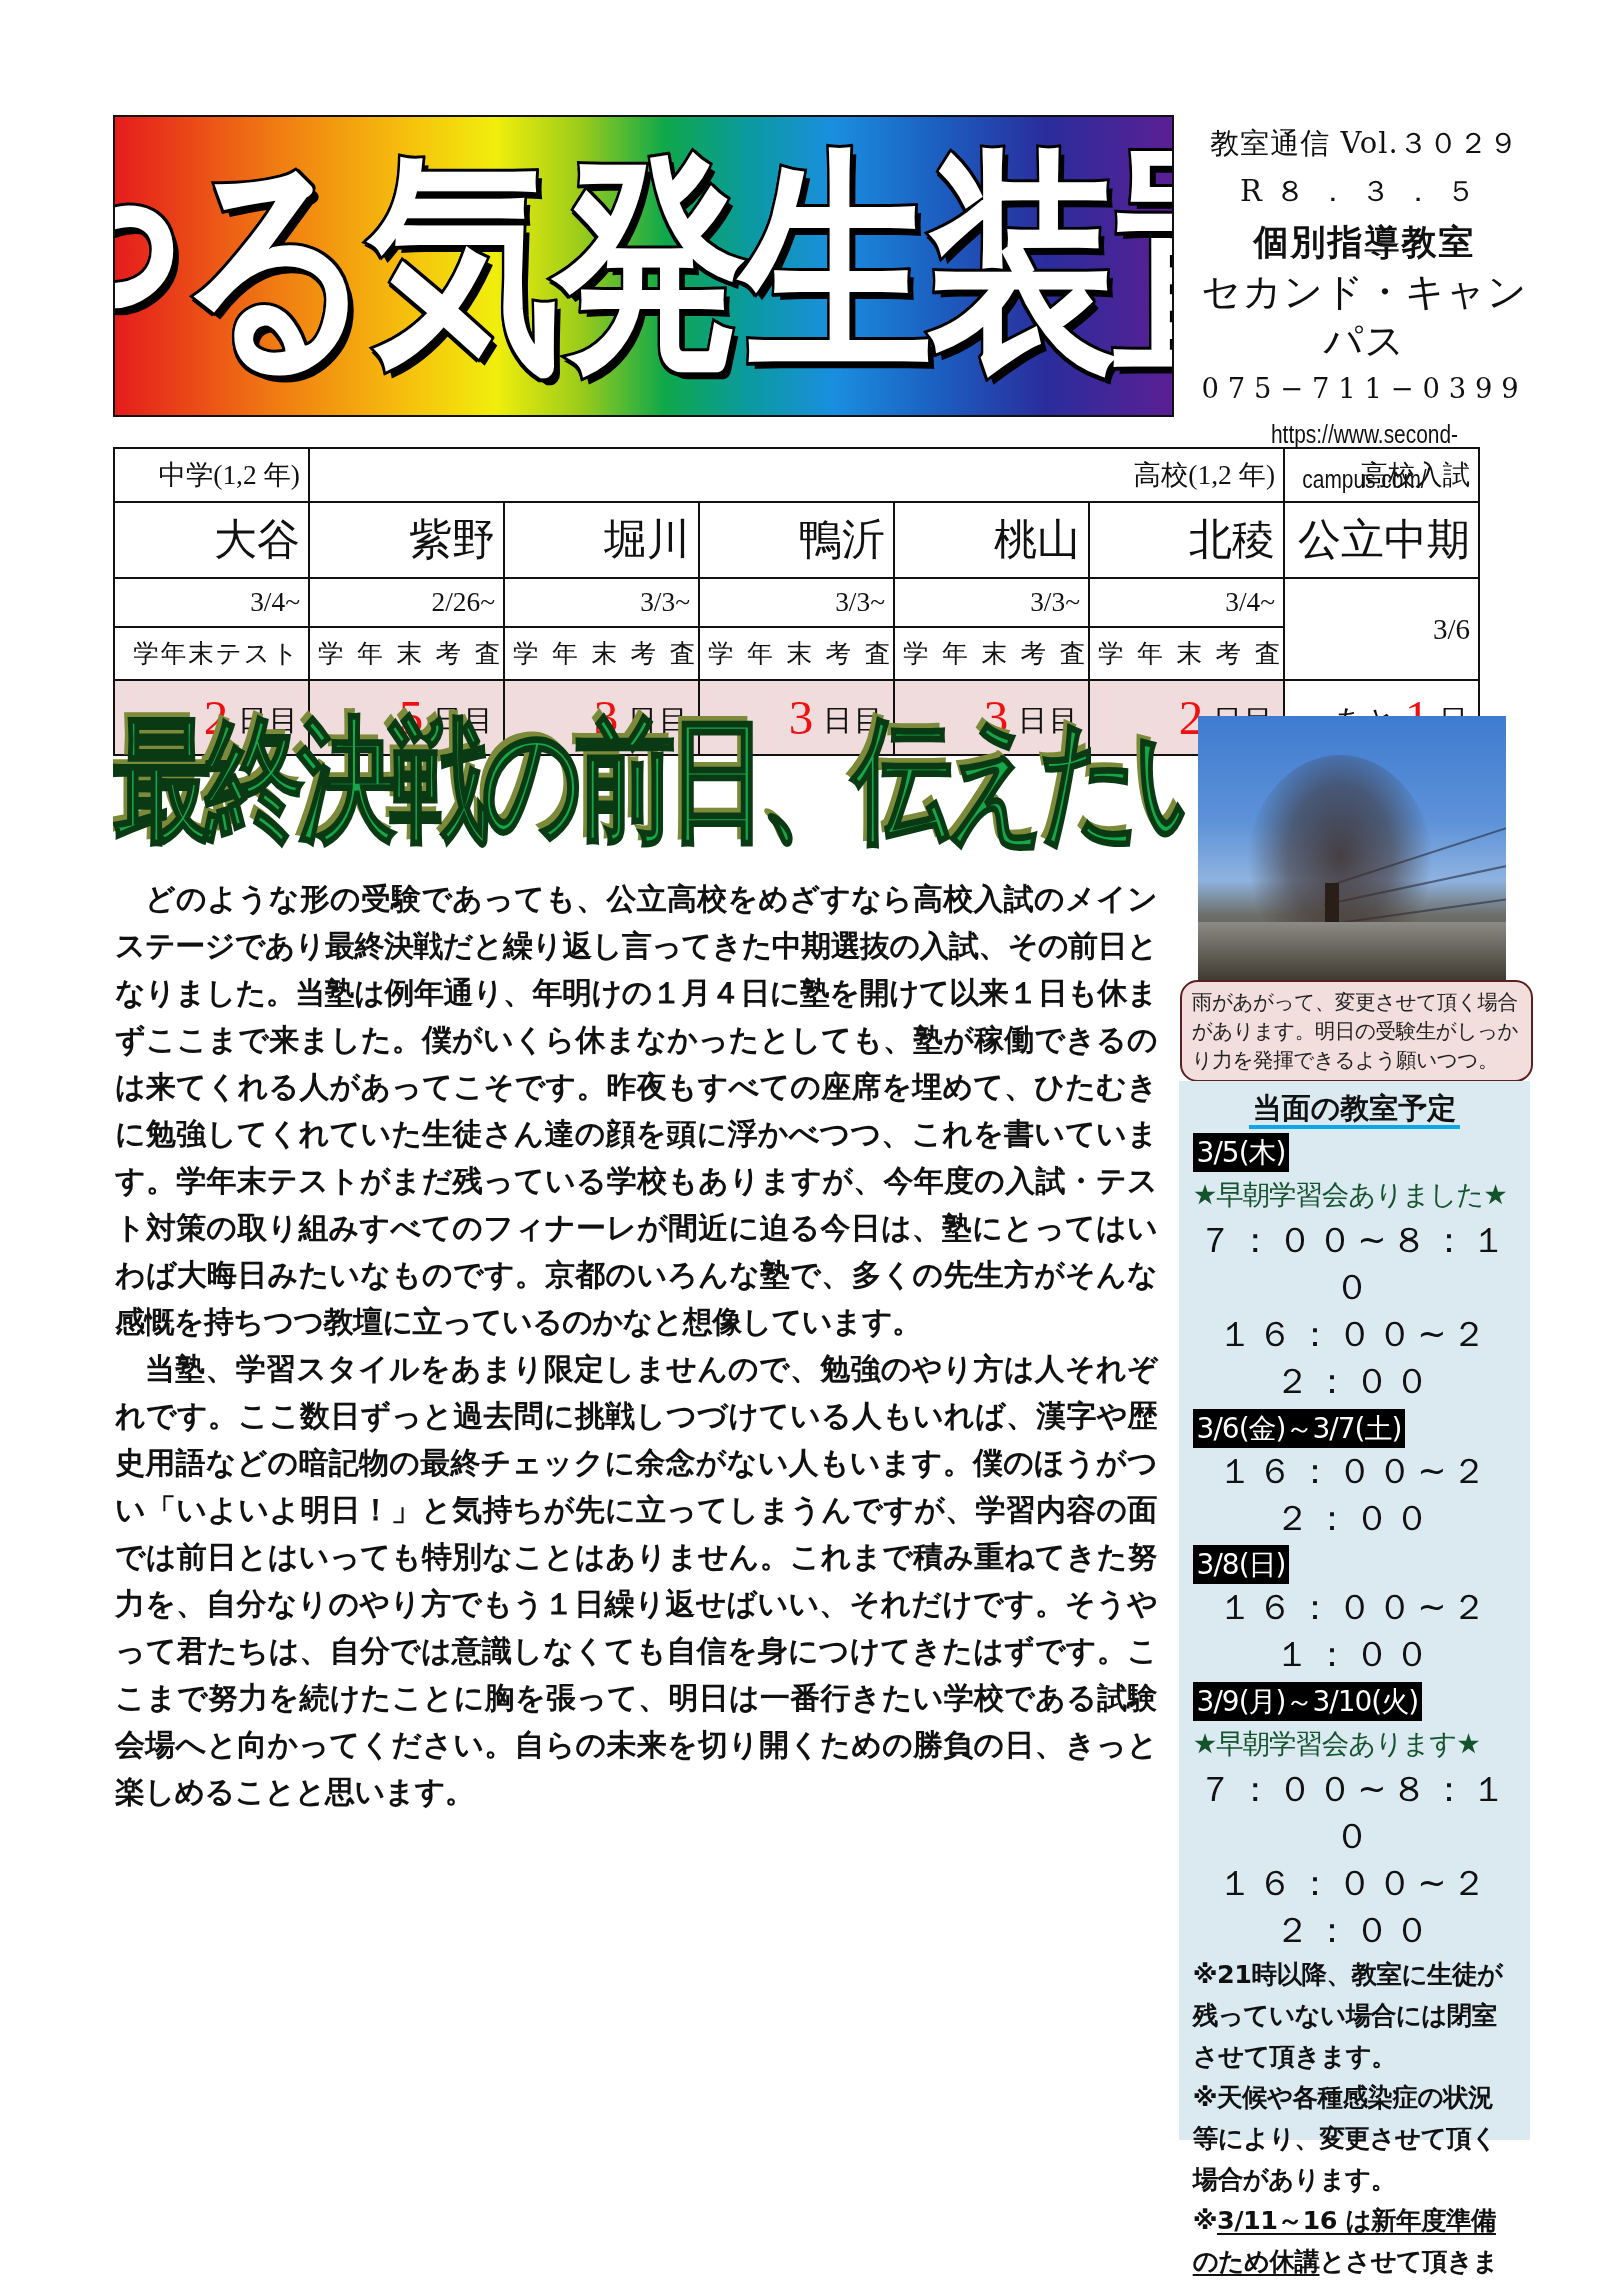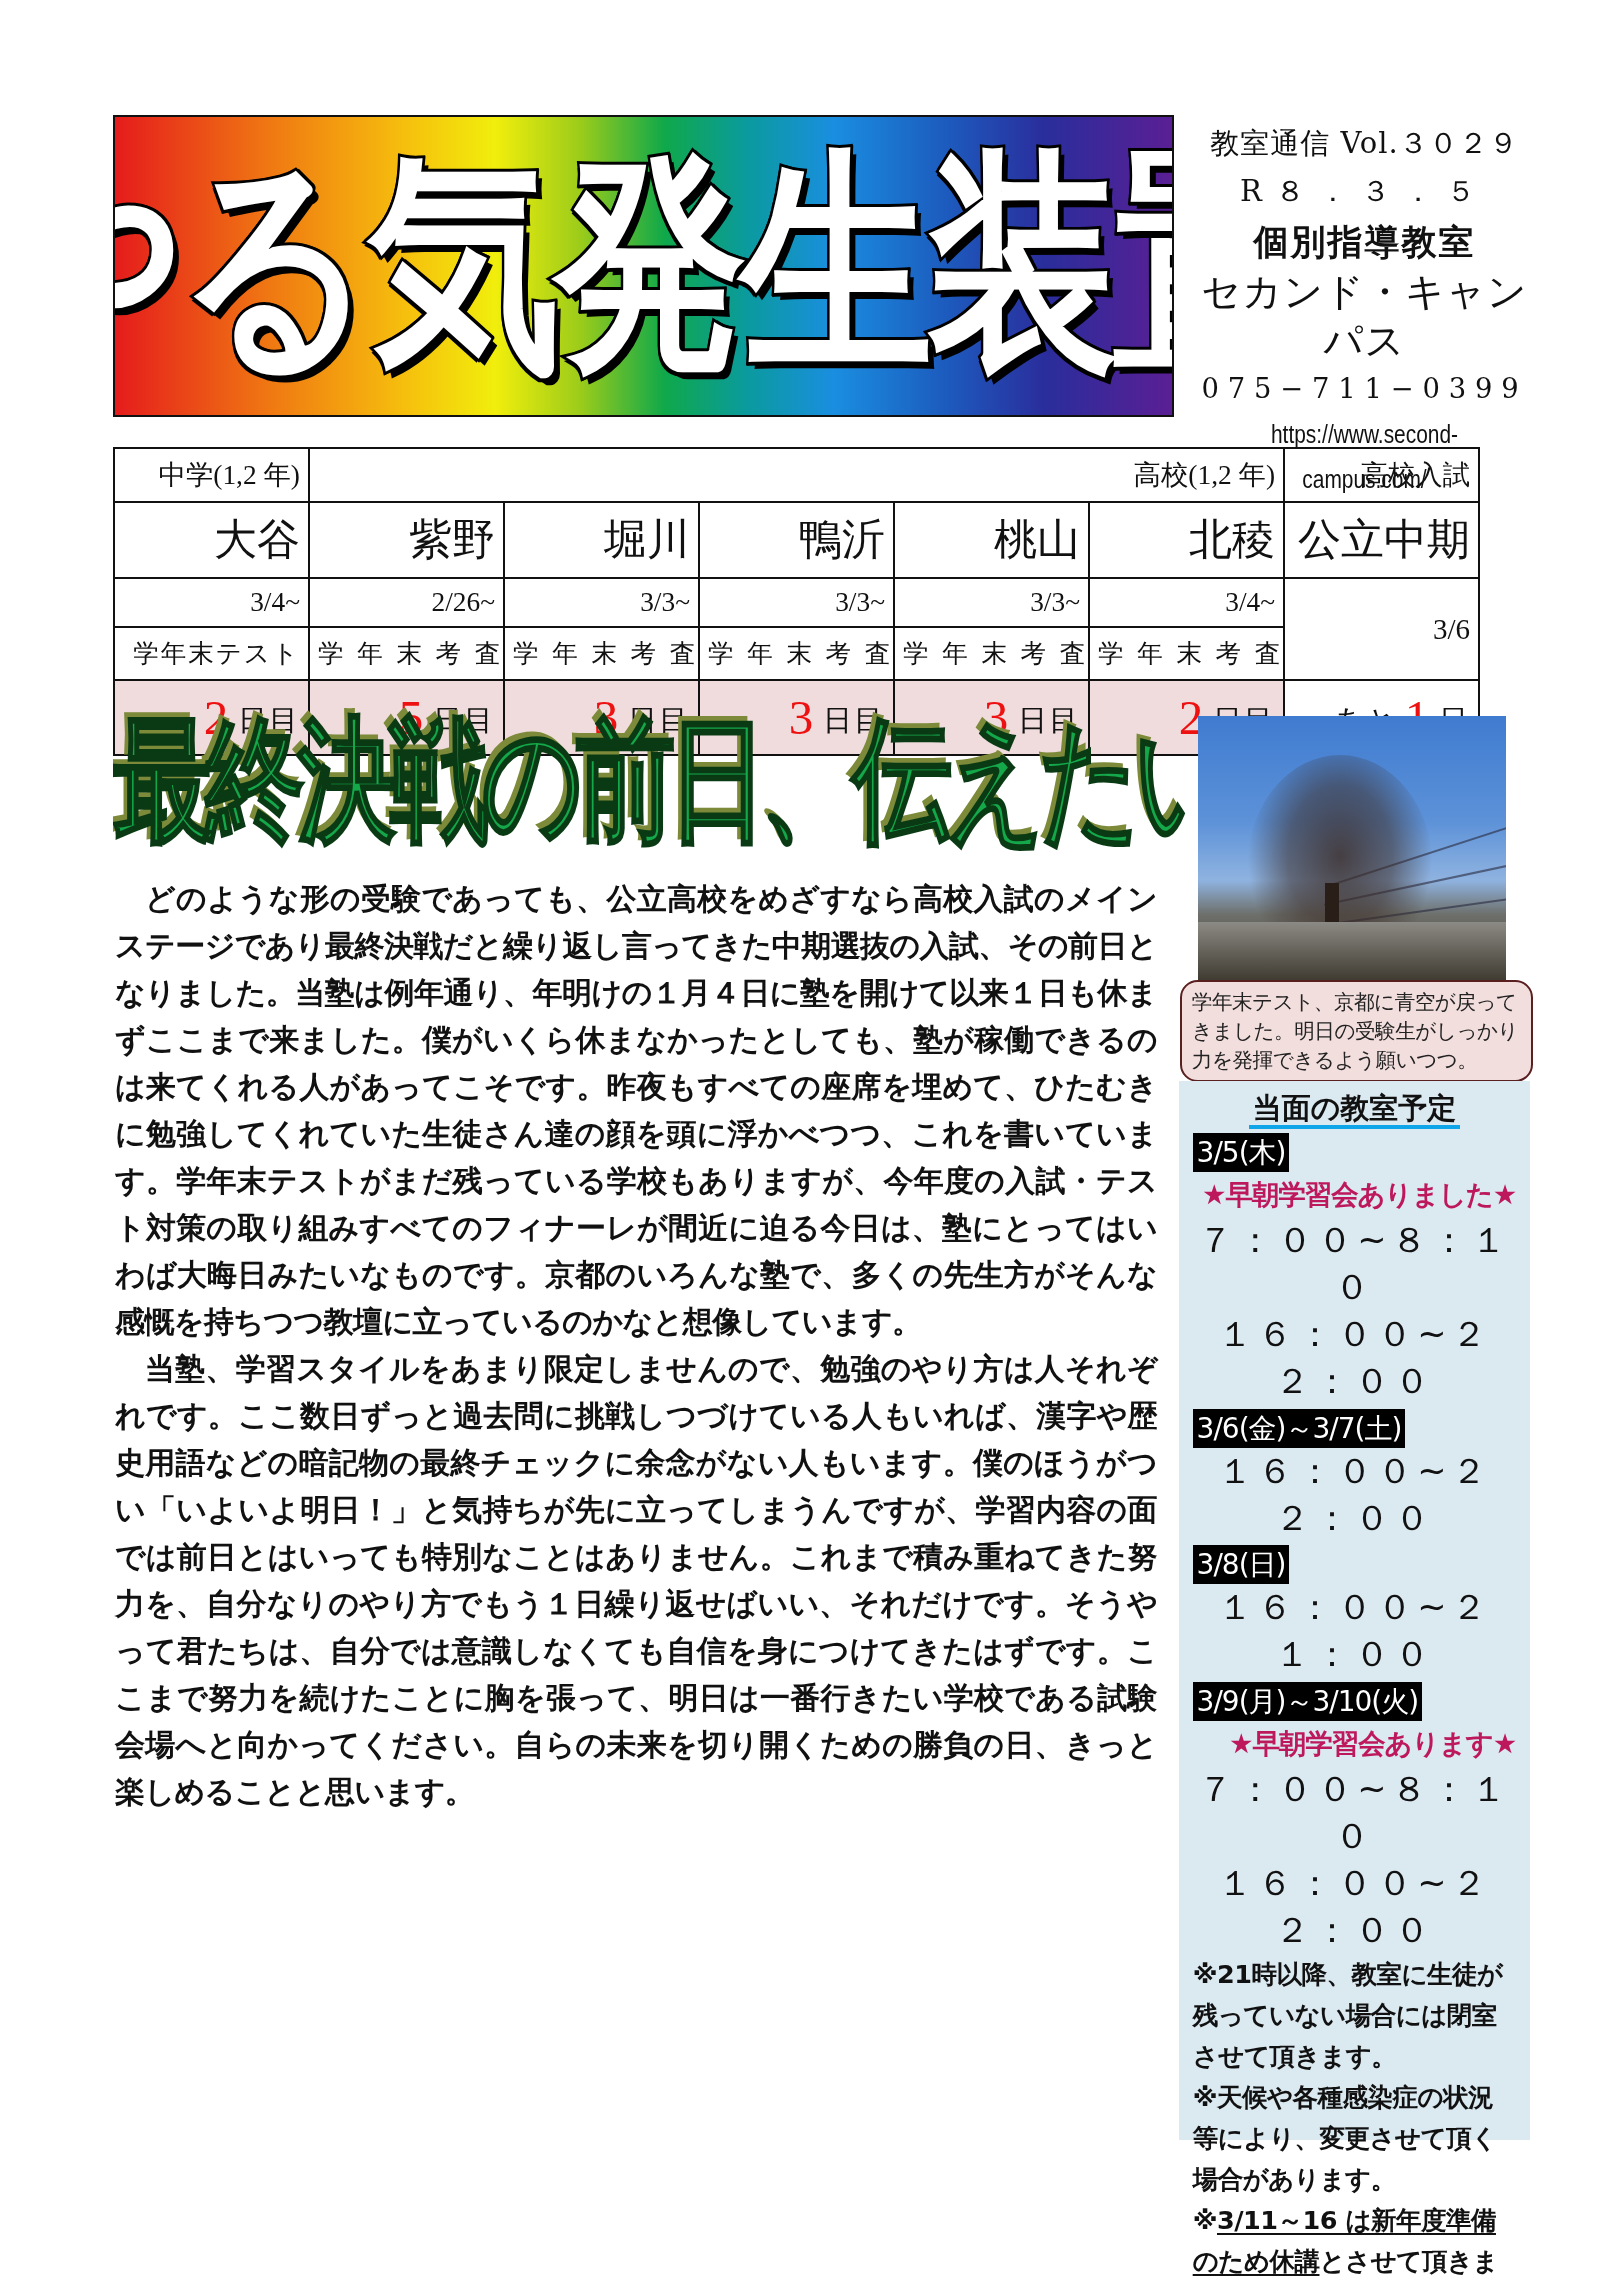--- a/index.html
+++ b/index.html
@@ -102,21 +102,21 @@
     position: absolute; left: 1179px; top: 1081px; width: 351px; height: 1059px;
     background: #dbe9f1; padding: 7.8px 13.7px 0 13.7px;
     font-family: "DejaVu Sans", sans-serif; color: #111;
   }
   .sb-title { text-align: center; font-size: 29px; font-weight: bold; font-family: "DejaVu Serif", serif; }
   .sb-title span { border-bottom: 4px solid #0ea5e9; padding: 0 3.9px; }
   .sb-date {
     display: inline-block; background: #000; color: #fff; font-weight: normal;
     font-size: 28px; line-height: 39px; padding: 0 3.9px; margin-top: 3.9px; letter-spacing: -1px;
   }
-  .sb-notice { color: #be185d; font-weight: bold; font-size: 27.4px; text-align: right; line-height: 45px; letter-spacing: -1px; }
+  .sb-notice { color: #14532d; font-weight: normal; font-size: 27.4px; text-align: left; line-height: 45px; letter-spacing: -1px; }
   .sb-time { font-size: 35px; letter-spacing: 4.9px; text-align: center; line-height: 47px; font-family: "DejaVu Sans", sans-serif; }
   .sb-note { font-weight: bold; font-size: 25.5px; line-height: 41px; letter-spacing: -0.5px; }
   .sb-note u { text-decoration: underline; text-underline-offset: 3.9px; }
 </style>
 </head>
 <body>
 
 <div class="masthead">
   <div class="masthead-title">やる気発生装置</div>
 </div>
@@ -189,21 +189,21 @@
 </div>
 
 <div class="photo">
   <div class="wire" style="top:108px; transform: rotate(-18deg);"></div>
   <div class="wire" style="top:147px; transform: rotate(-12deg);"></div>
   <div class="wire" style="top:181px; transform: rotate(-8deg);"></div>
   <div class="tree"></div>
   <div class="trunk"></div>
   <div class="buildings"></div>
 </div>
-<div class="caption">学年末テスト、京都に青空が戻ってきました。明日の受験生がしっかり力を発揮できるよう願いつつ。</div>
+<div class="caption">雨があがって、変更させて頂く場合があります。明日の受験生がしっかり力を発揮できるよう願いつつ。</div>
 
 <div class="article">
   <p>どのような形の受験であっても、公立高校をめざすなら高校入試のメインステージであり最終決戦だと繰り返し言ってきた中期選抜の入試、その前日となりました。当塾は例年通り、年明けの１月４日に塾を開けて以来１日も休まずここまで来ました。僕がいくら休まなかったとしても、塾が稼働できるのは来てくれる人があってこそです。昨夜もすべての座席を埋めて、ひたむきに勉強してくれていた生徒さん達の顔を頭に浮かべつつ、これを書いています。学年末テストがまだ残っている学校もありますが、今年度の入試・テスト対策の取り組みすべてのフィナーレが間近に迫る今日は、塾にとってはいわば大晦日みたいなものです。京都のいろんな塾で、多くの先生方がそんな感慨を持ちつつ教壇に立っているのかなと想像しています。</p>
   <p>当塾、学習スタイルをあまり限定しませんので、勉強のやり方は人それぞれです。ここ数日ずっと過去問に挑戦しつづけている人もいれば、漢字や歴史用語などの暗記物の最終チェックに余念がない人もいます。僕のほうがつい「いよいよ明日！」と気持ちが先に立ってしまうんですが、学習内容の面では前日とはいっても特別なことはありません。これまで積み重ねてきた努力を、自分なりのやり方でもう１日繰り返せばいい、それだけです。そうやって君たちは、自分では意識しなくても自信を身につけてきたはずです。ここまで努力を続けたことに胸を張って、明日は一番行きたい学校である試験会場へと向かってください。自らの未来を切り開くための勝負の日、きっと楽しめることと思います。</p>
 </div>
 
 <div class="sidebar">
   <div class="sb-title"><span>当面の教室予定</span></div>
 
   <div class="sb-date">3/5(木)</div>

